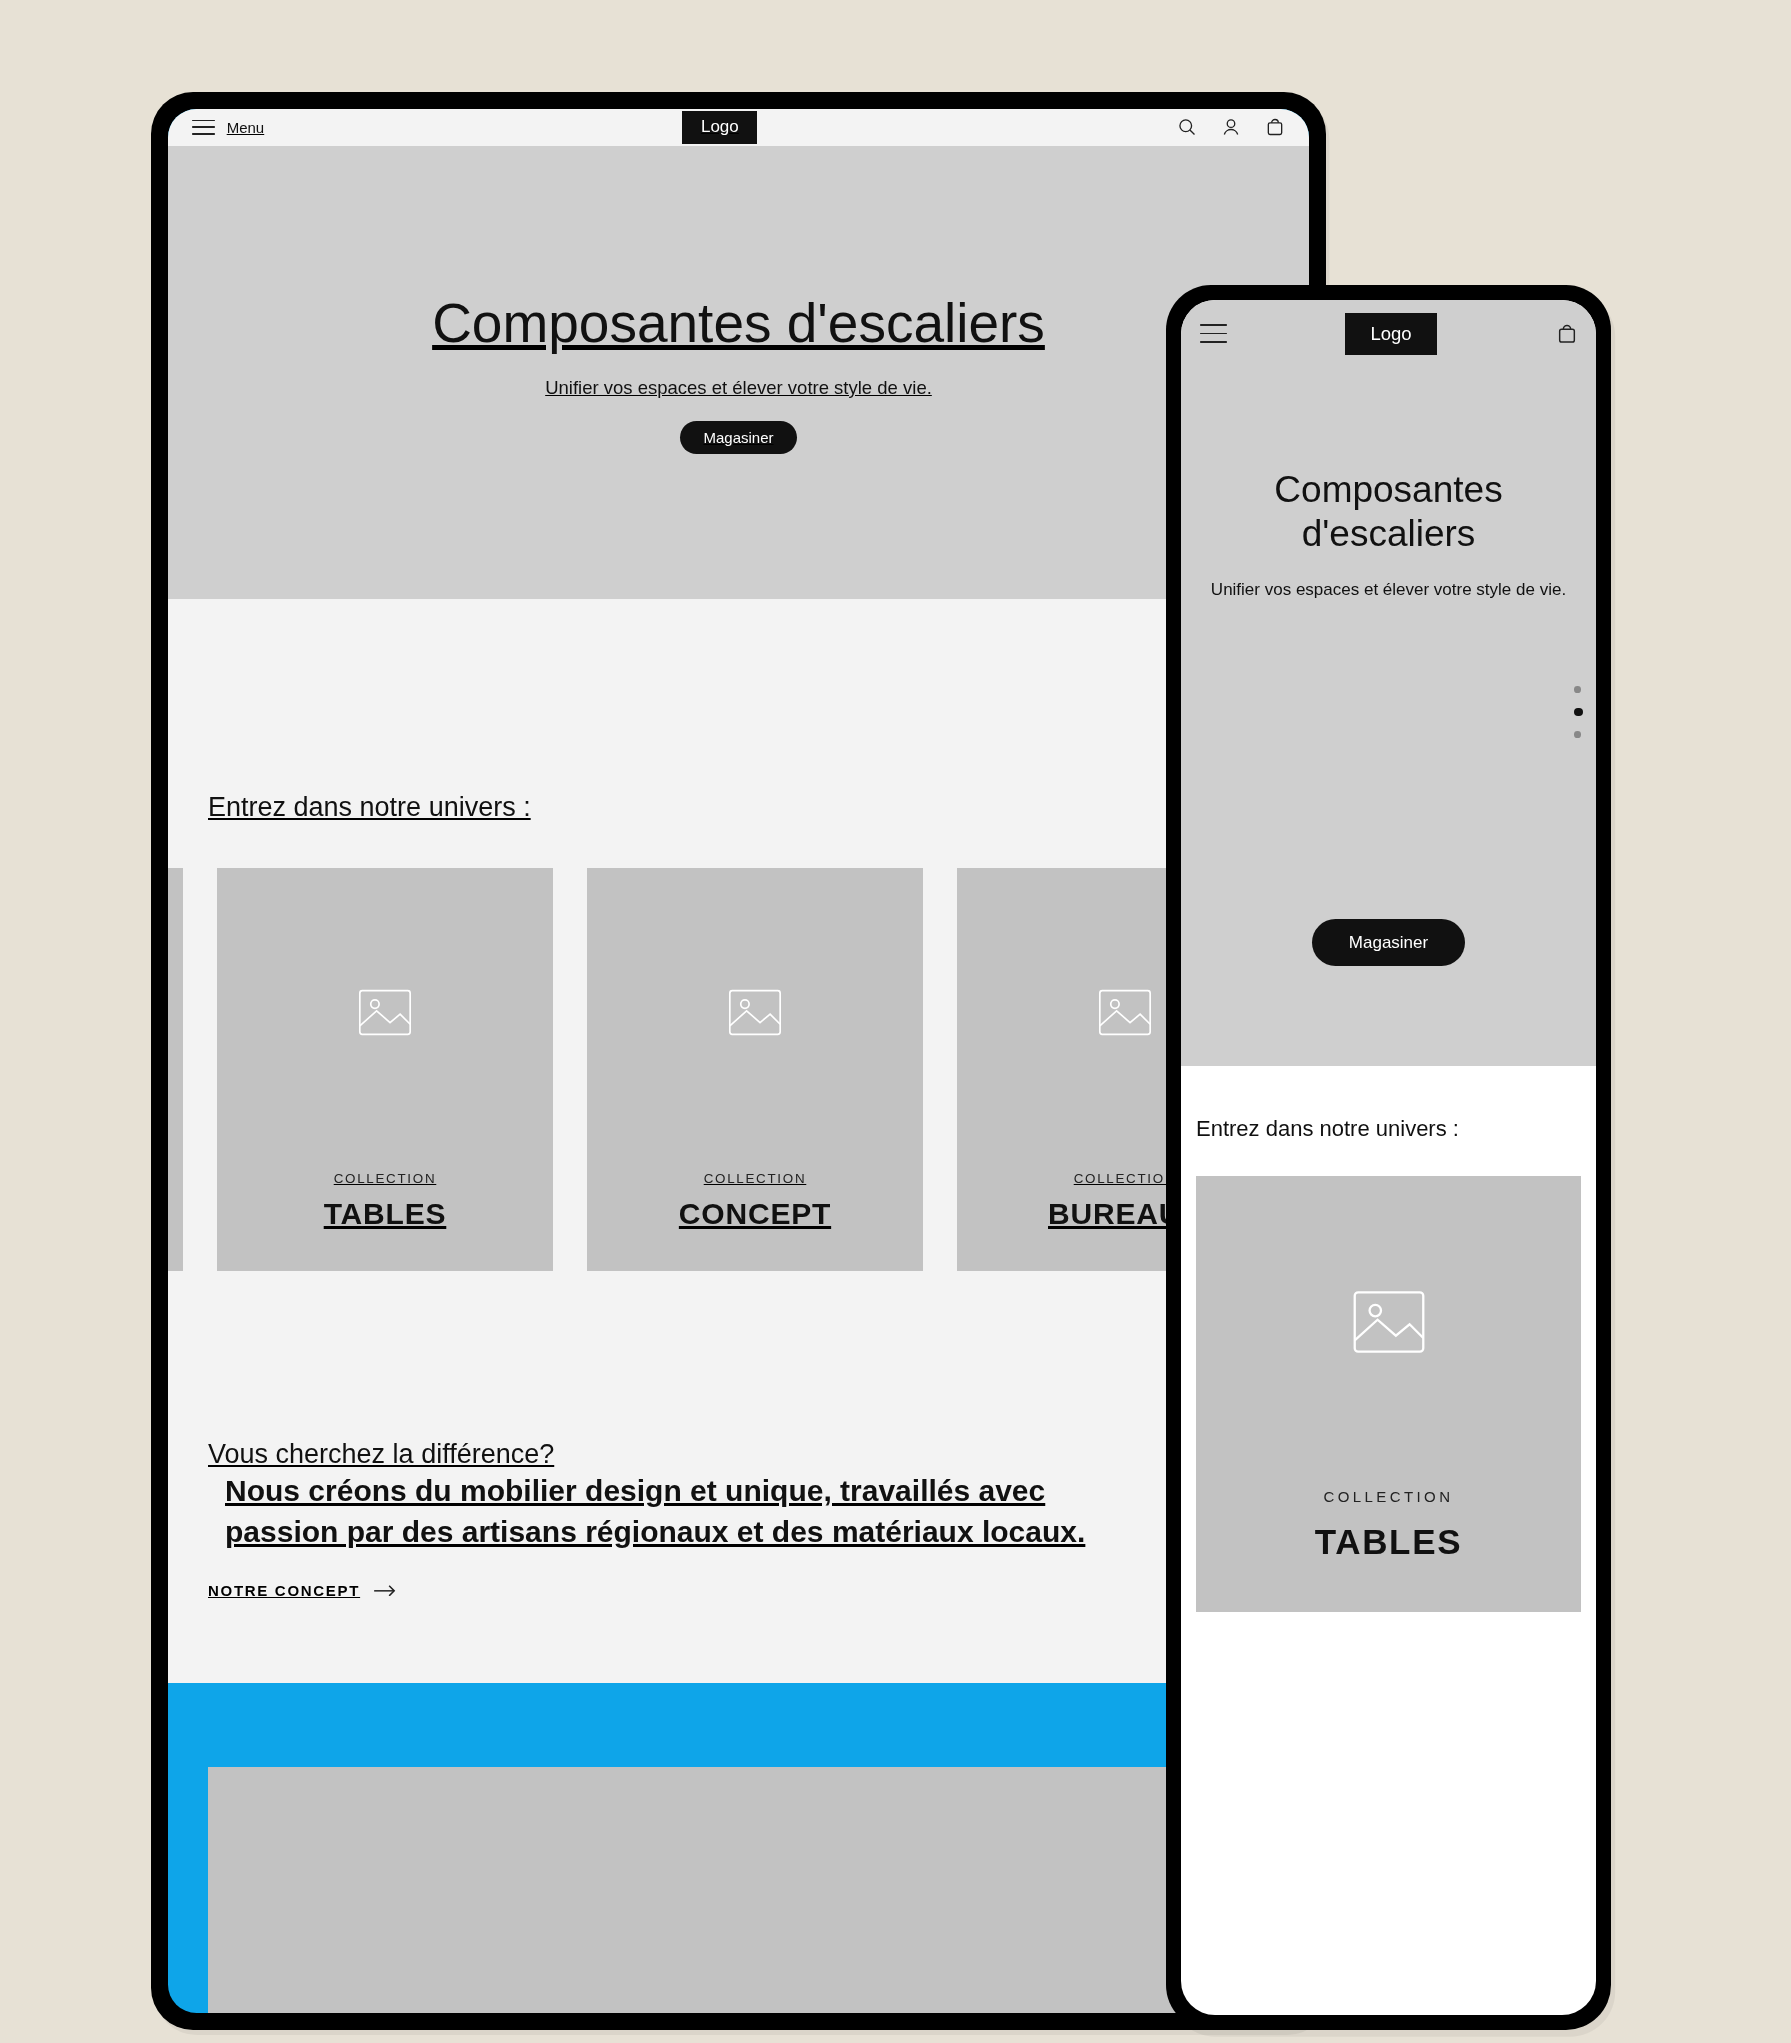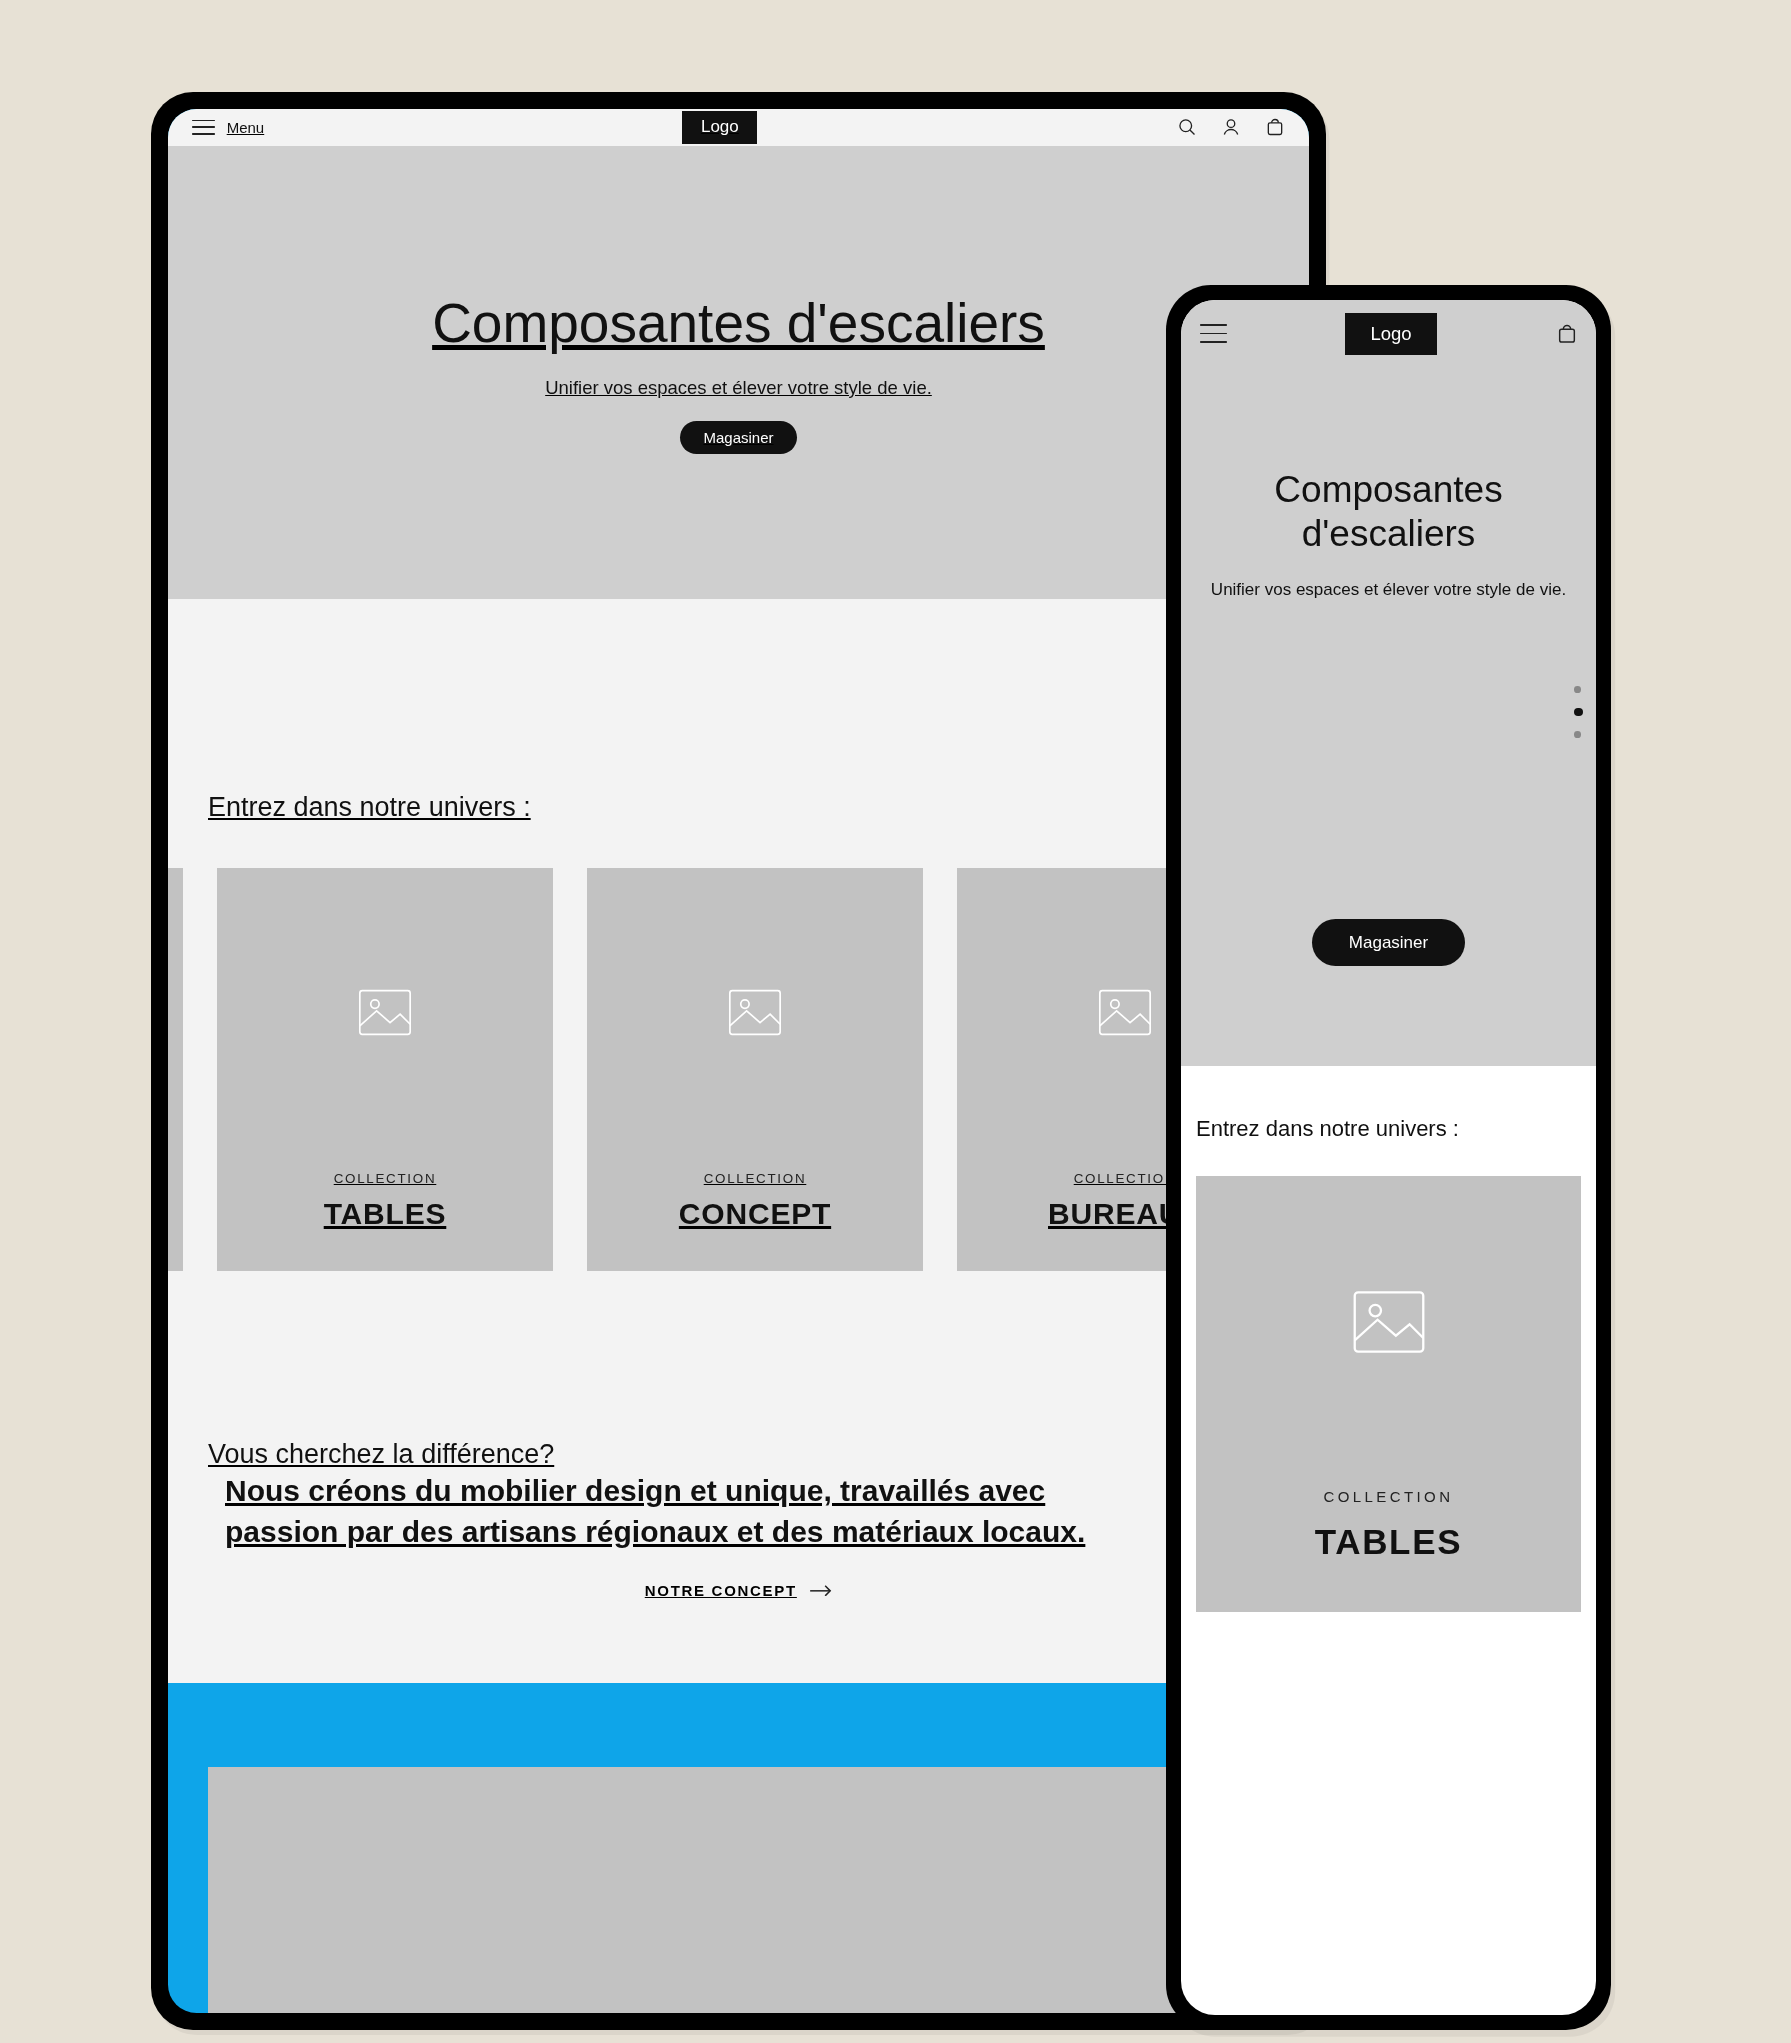--- a/index.html
+++ b/index.html
@@ -68,21 +68,21 @@
   .t-card.sliver { width: 34px; }
   .t-card .ph { margin-bottom:auto; margin-top:auto;}
   .ph svg { stroke:#fff; fill:none; stroke-width:2;}
   .t-card-overline { font-size:13.4px; letter-spacing:1.7px; color:#222;}
   .t-card-name { font-size:30px; font-weight:700; letter-spacing:0.8px; color:#111;}
 
   
   .t-diff { padding-top: 168px; padding-bottom: 84px;}
   .t-diff-q { font-size: 27px; font-weight:400; color:#111; margin-bottom:1px;}
   .t-diff-p { font-size: 30px; font-weight:600; color:#111; line-height:1.35; max-width:881px;margin-left:17px;}
-  .t-concept { display:flex; align-items:center; gap:13.4px; margin-top:30px; font-size:15px; font-weight:700; letter-spacing:1.7px; cursor:pointer;justify-content:center;}
+  .t-concept { display:flex; align-items:center; gap:13.4px; margin-top:30px; font-size:15px; font-weight:700; letter-spacing:1.7px; cursor:pointer;}
   .t-concept svg {stroke:#222; fill:none; stroke-width:1.8;}
 
   .t-footer-block { margin: 84px 40px 0; height: 336px; background:#c2c2c2;}
 
   
   .mobile-frame {
     position: absolute;
     left: 1166px;
     top: 285px;
     width: 445px;

